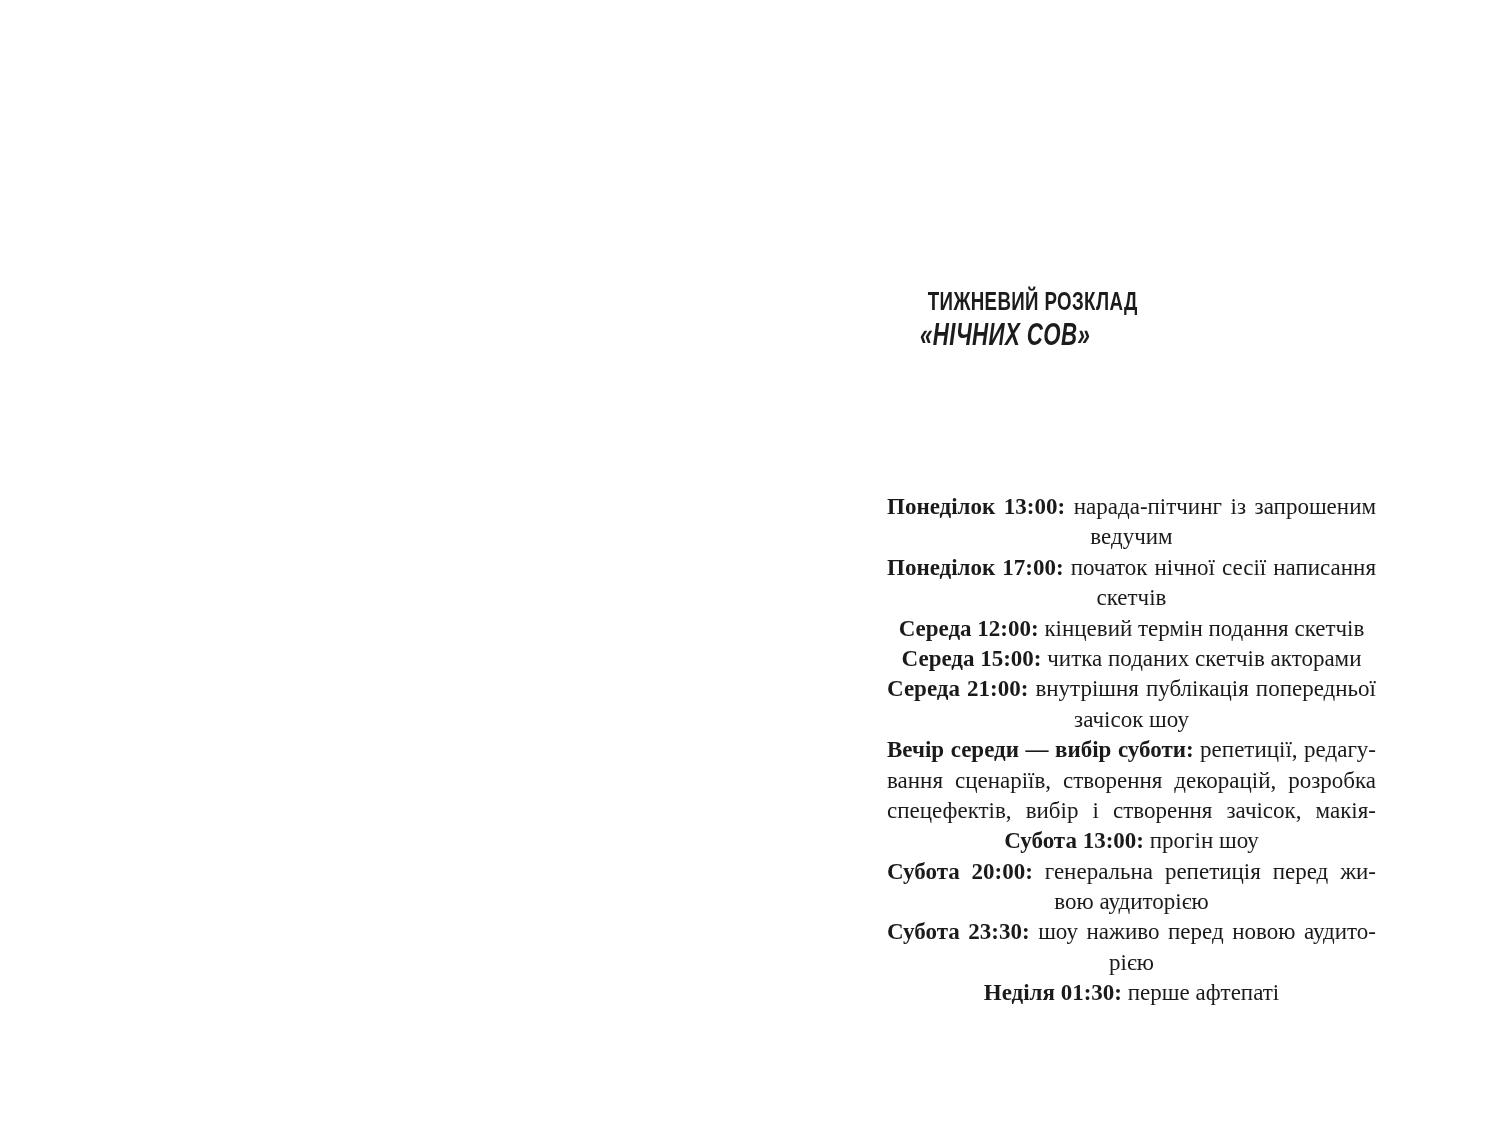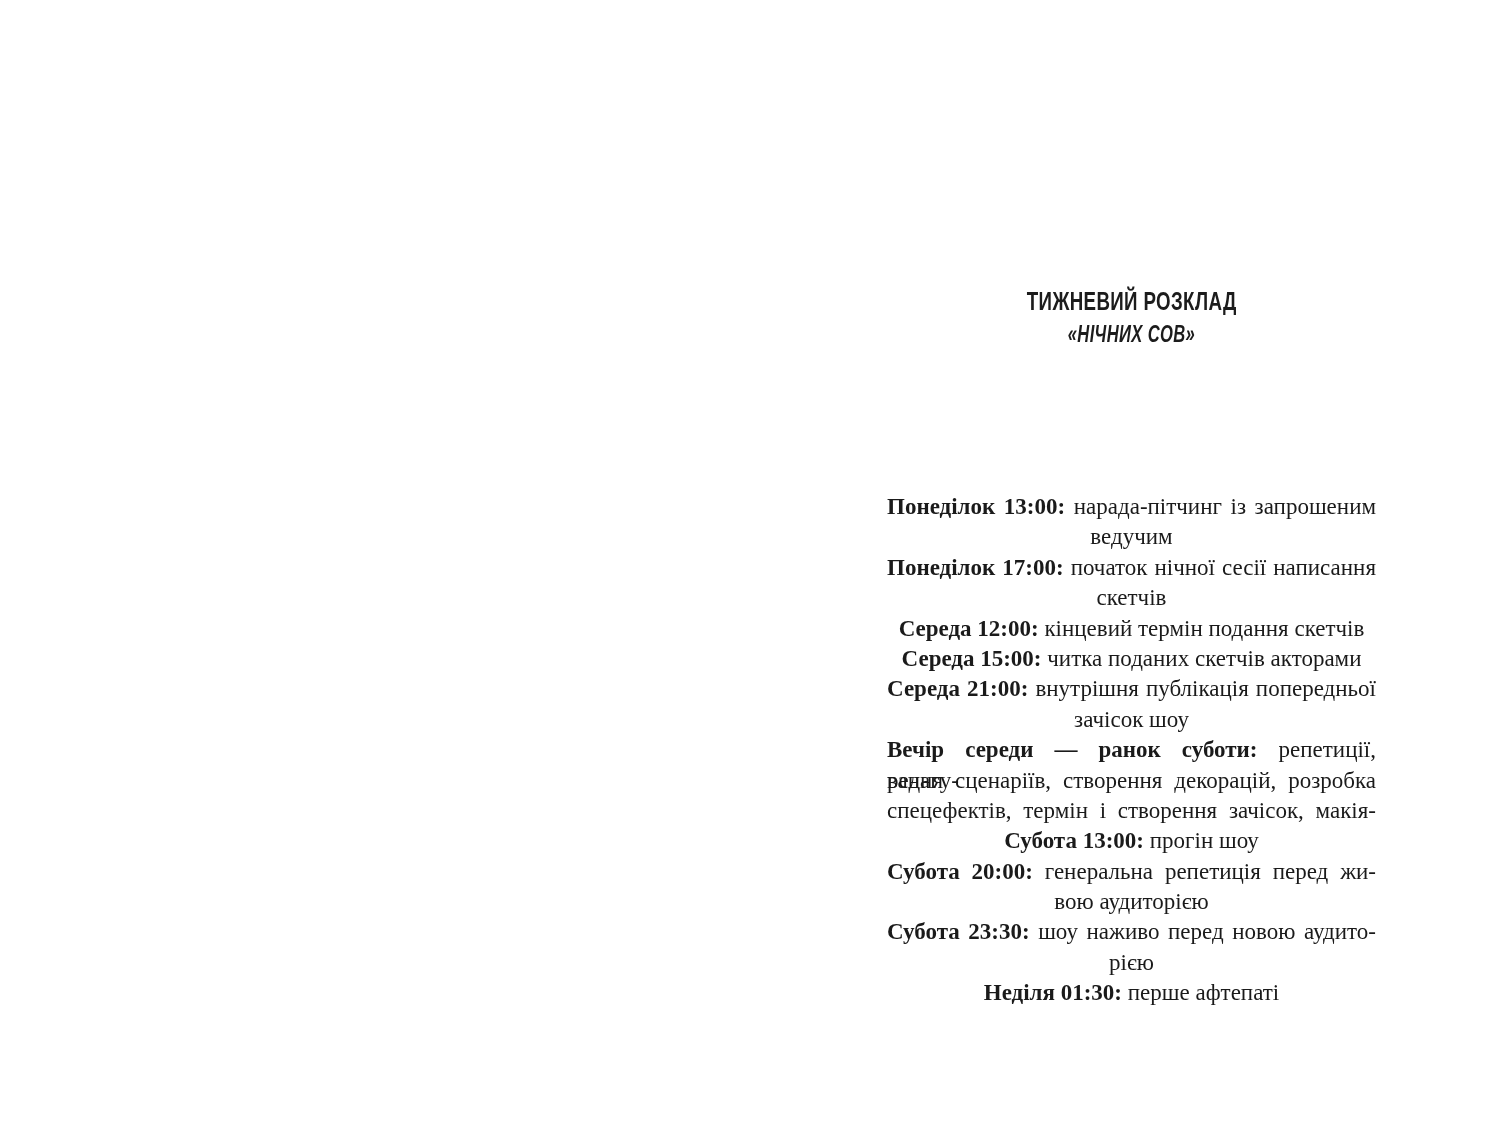--- a/index.html
+++ b/index.html
@@ -5,26 +5,26 @@
   html,body { margin:0; padding:0; background:#ffffff; }
   .page {
     position:relative; width:1500px; height:1125px;
     background:#ffffff; overflow:hidden;
     font-family:"Liberation Serif", serif;
   }
   .column { position:absolute; left:887px; top:0; width:489px; }
 
   .title-block {
     position:absolute; top:285px; left:0; width:100%;
-    text-align:center; color:#1c1c1c;
+    color:#1c1c1c;
     font-family:"Liberation Sans", sans-serif;
   }
   .title-line { line-height:33px; white-space:nowrap; }
   .t1 { font-size:26px; font-weight:700; letter-spacing:0.5px; }
-  .t2 { font-size:23px; font-weight:700; font-style:italic; letter-spacing:0.5px; }
+  .t2 { font-size:31px; font-weight:700; font-style:italic; letter-spacing:0.5px; }
   .condense { display:inline-block; transform:scaleX(0.72); transform-origin:50% 50%; }
 
   .body-block {
     position:absolute; top:492px; left:0; width:489px;
     font-size:23px; color:#1a1a1a;
   }
   .ln {
     height:30.4px; line-height:30.4px;
     text-align:center; white-space:normal;
     overflow:visible;
@@ -45,23 +45,23 @@
 
     <div class="body-block">
       <div class="ln j"><b>Понеділок 13:00:</b><span> нарада-пітчинг із запрошеним</span></div>
       <div class="ln"><b></b><span>ведучим</span></div>
       <div class="ln j"><b>Понеділок 17:00:</b><span> початок нічної сесії написання</span></div>
       <div class="ln"><b></b><span>скетчів</span></div>
       <div class="ln"><b>Середа 12:00:</b><span> кінцевий термін подання скетчів</span></div>
       <div class="ln"><b>Середа 15:00:</b><span> читка поданих скетчів акторами</span></div>
       <div class="ln j"><b>Середа 21:00:</b><span> внутрішня публікація попередньої</span></div>
       <div class="ln"><b></b><span>зачісок шоу</span></div>
-      <div class="ln j"><b>Вечір середи — ранок суботи:</b><span> репетиції, редагу-</span></div>
+      <div class="ln j"><b>Вечір середи — вибір суботи:</b><span> репетиції, редагу-</span></div>
       <div class="ln j"><b></b><span>вання сценаріїв, створення декорацій, розробка</span></div>
-      <div class="ln j"><b></b><span>спецефектів, термін і створення зачісок, макія-</span></div>
+      <div class="ln j"><b></b><span>спецефектів, вибір і створення зачісок, макія-</span></div>
       <div class="ln"><b>Субота 13:00:</b><span> прогін шоу</span></div>
       <div class="ln j"><b>Субота 20:00:</b><span> генеральна репетиція перед жи-</span></div>
       <div class="ln"><b></b><span>вою аудиторією</span></div>
       <div class="ln j"><b>Субота 23:30:</b><span> шоу наживо перед новою аудито-</span></div>
       <div class="ln"><b></b><span>рією</span></div>
       <div class="ln"><b>Неділя 01:30:</b><span> перше афтепаті</span></div>
     </div>
 
   </div>
 </div>

